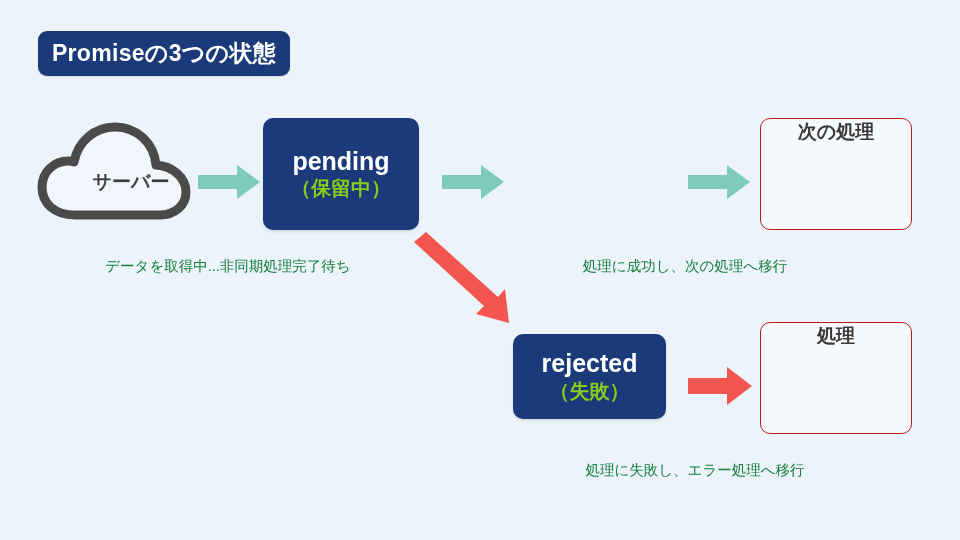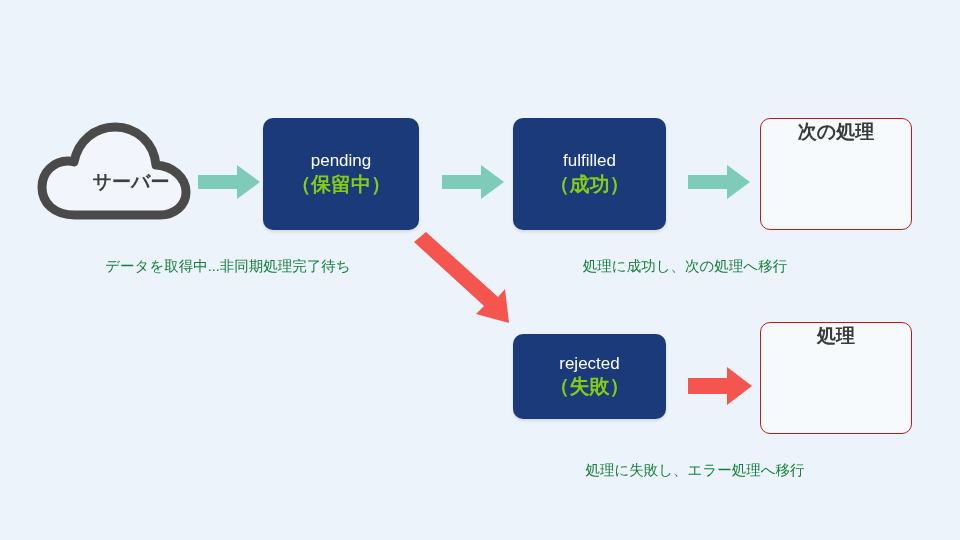--- a/index.html
+++ b/index.html
@@ -47,22 +47,22 @@
     background: #1b3a7a;
     border-radius: 10px;
     display: flex;
     flex-direction: column;
     align-items: center;
     justify-content: center;
     box-shadow: 0 2px 3px rgba(0,0,0,0.10);
   }
   .state-box .en {
     color: #ffffff;
-    font-size: 17px;
-    font-weight: normal;
+    font-size: 25px;
+    font-weight: bold;
     line-height: 1.18;
     white-space: nowrap;
   }
   .state-box .jp {
     color: #84cc16;
     font-size: 20px;
     font-weight: bold;
     line-height: 1.25;
     white-space: nowrap;
   }
@@ -124,20 +124,23 @@
   
   .arrow-svg {
     position: absolute;
   }
 </style>
 </head>
 <body>
 
 <div id="stage">
 
+  <div id="title-badge">
+    <span class="title-text">Promiseの3つの状態</span>
+  </div>
 
   <div id="cloud-server">
     <svg width="162" height="106" viewBox="0 0 162 106">
       <path d="M41,97 C20,97 8,85 8,69 C8,54 20,43 34,43 C36,43 38,43 40,44 C44,23 61,9 81,9 C103,9 120,25 122,47 C139,48 152,60 152,74 C152,87 141,97 126,97 Z" fill="#f2f6fc" stroke="#4a4a4a" stroke-width="9" stroke-linejoin="round"></path>
     </svg>
     <div class="cloud-label">サーバー</div>
   </div>
 
   <svg class="arrow-svg" style="left:196px; top:160px;" width="70" height="44" viewBox="0 0 70 44">
     <path d="M2,15 L41,15 L41,5 L64,22 L41,39 L41,29 L2,29 Z" fill="#7ecbba"></path>
@@ -145,24 +148,20 @@
 
   <div class="state-box" style="left:263px; top:118px; width:156px; height:112px;">
     <span class="en">pending</span>
     <span class="jp">（保留中）</span>
   </div>
 
   <svg class="arrow-svg" style="left:440px; top:160px;" width="70" height="44" viewBox="0 0 70 44">
     <path d="M2,15 L41,15 L41,5 L64,22 L41,39 L41,29 L2,29 Z" fill="#7ecbba"></path>
   </svg>
 
-  <div class="state-box" style="left:513px; top:118px; width:153px; height:112px;">
-    <span class="en">fulfilled</span>
-    <span class="jp">（成功）</span>
-  </div>
 
   <svg class="arrow-svg" style="left:686px; top:160px;" width="70" height="44" viewBox="0 0 70 44">
     <path d="M2,15 L41,15 L41,5 L64,22 L41,39 L41,29 L2,29 Z" fill="#7ecbba"></path>
   </svg>
 
   <div class="outline-box" style="left:760px; top:118px; width:152px; height:112px;">
     <span class="line">次の処理</span>
   </div>
 
   <svg class="arrow-svg" style="left:412px; top:222px;" width="130" height="110" viewBox="0 0 130 110">

